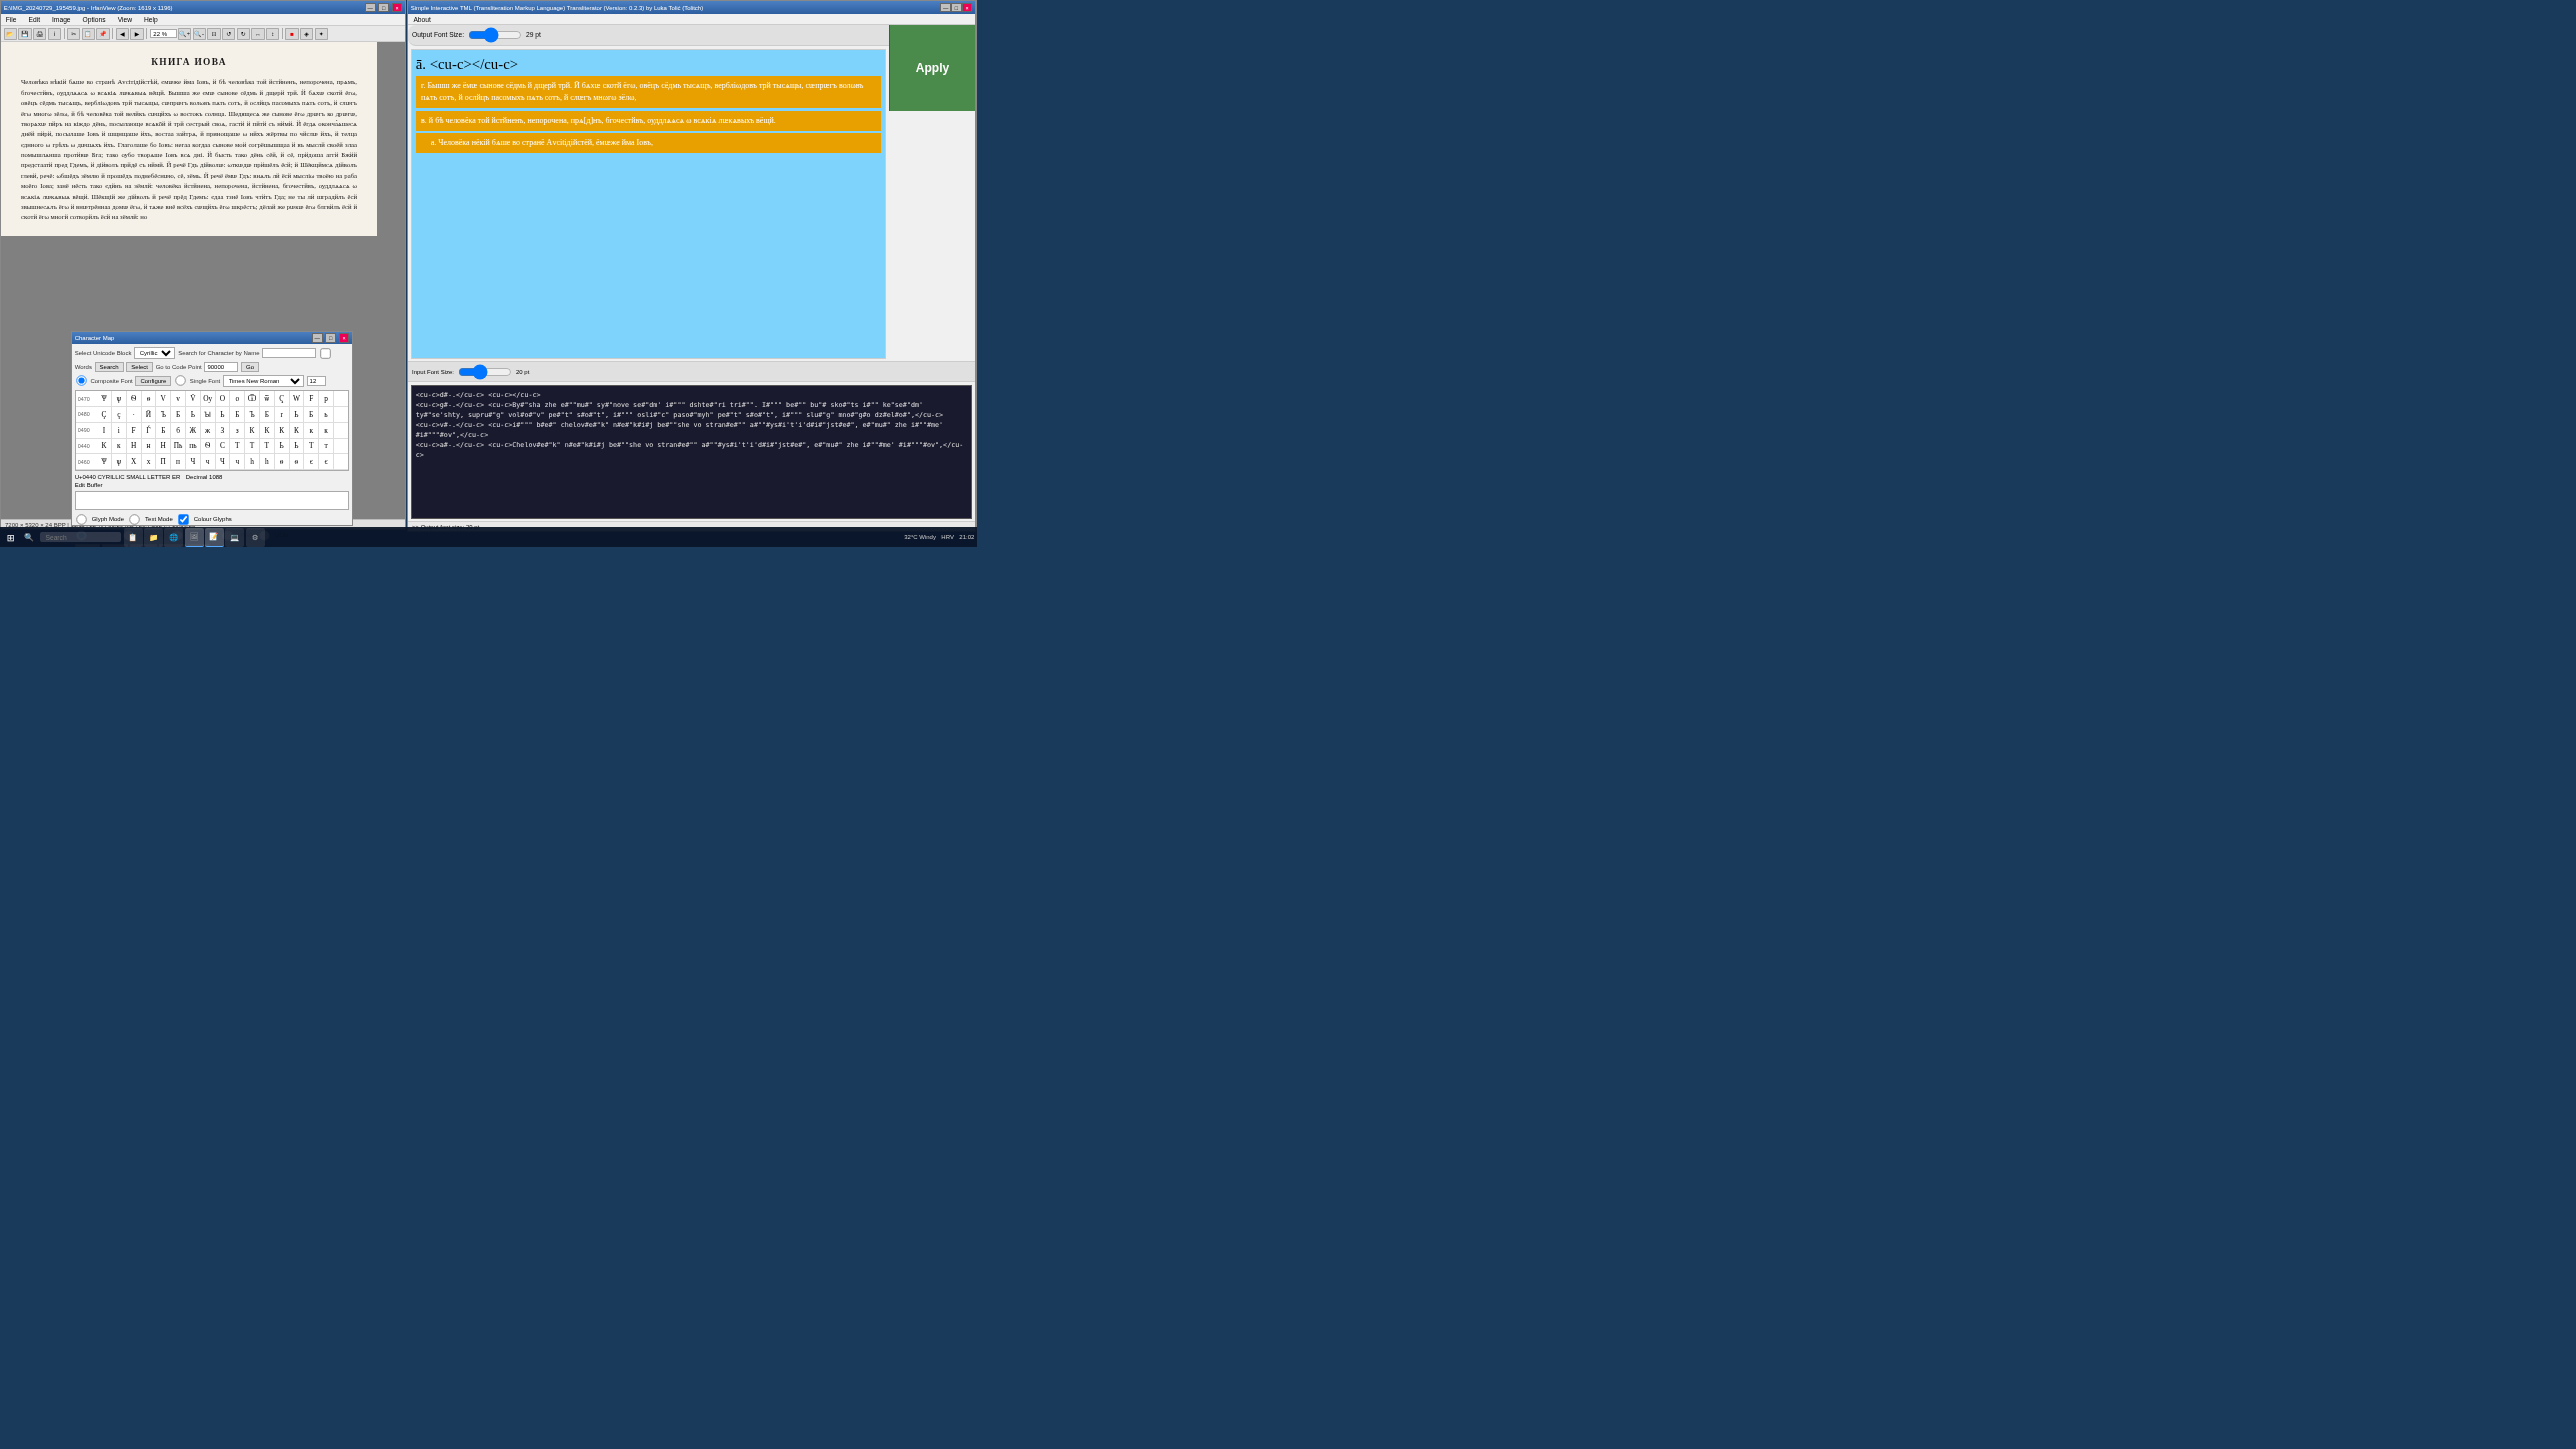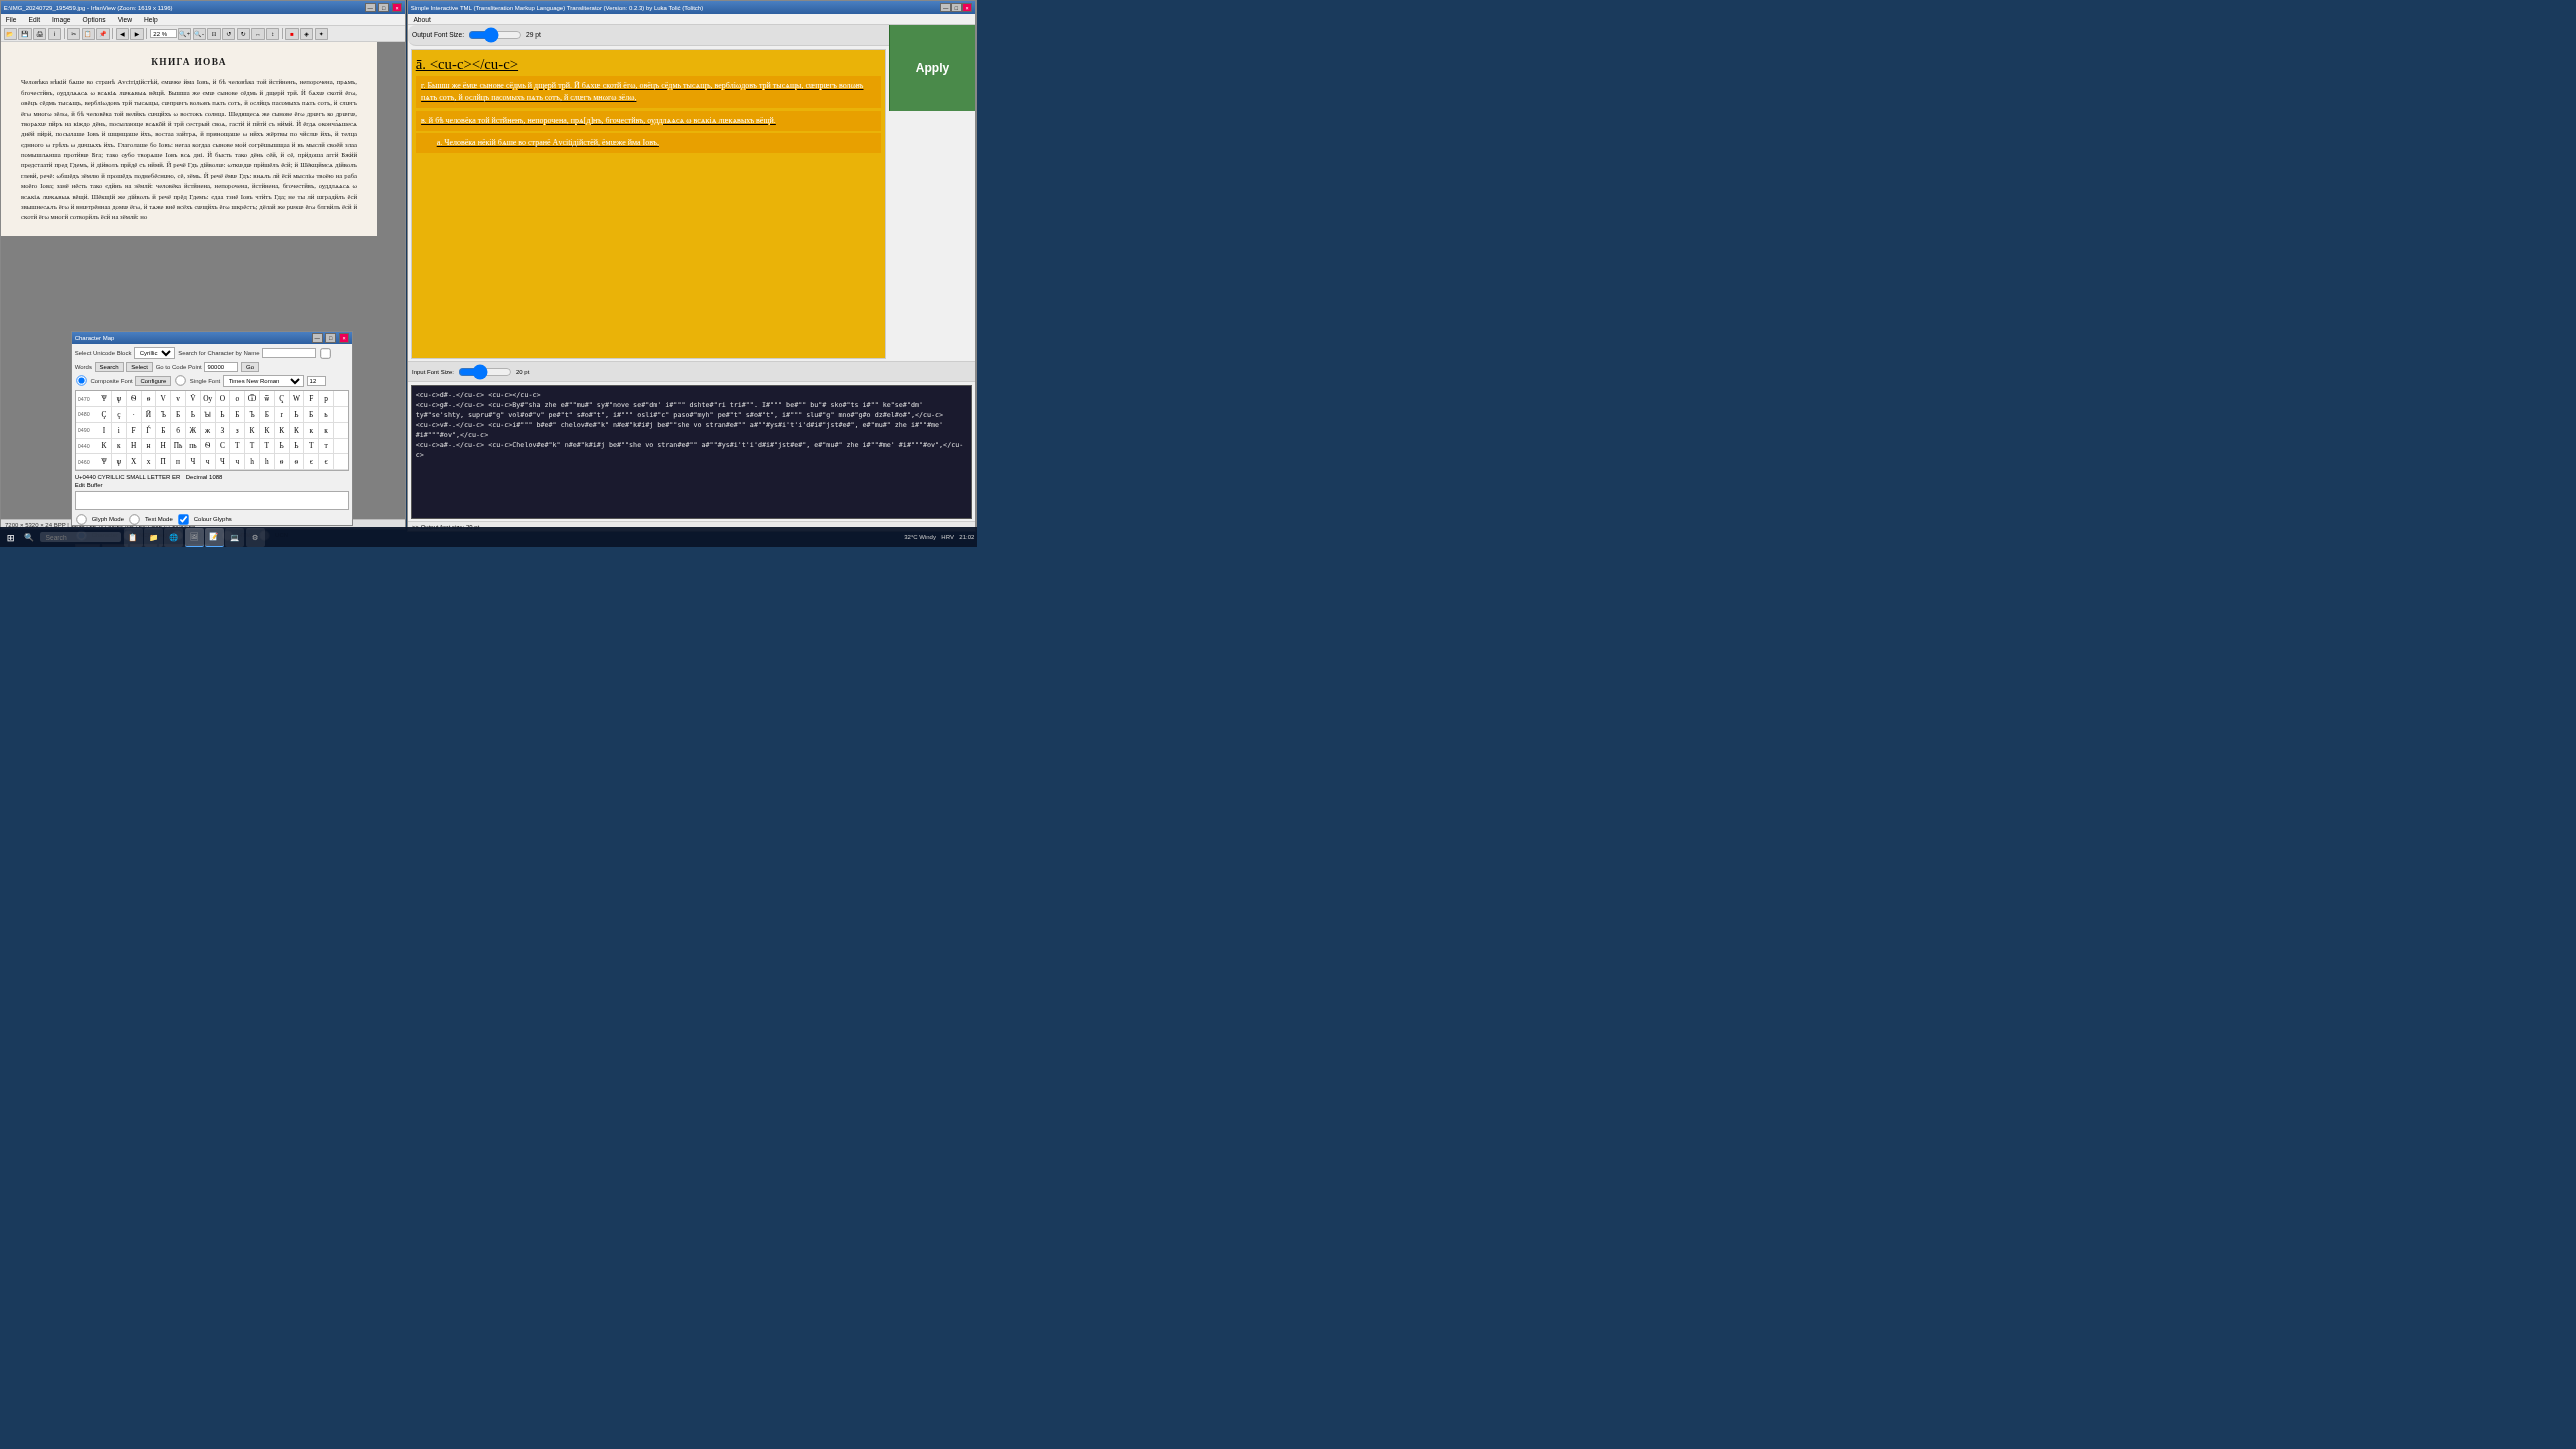--- a/index.html
+++ b/index.html
@@ -654,25 +654,25 @@
     <div class="translit-body">
 
       <div style="display:flex; align-items:center; background:#e0e0e0; border-bottom:0.7px solid #ccc; padding:2px 4px; gap:4px; font-family:Arial,sans-serif; font-size:6.7px; position:relative;border-radius:8px;">
         <span>Output Font Size:</span>
         <input type="range" min="8" max="60" value="29" style="width: 54px;">
         <span>29 pt</span>
 
         <div style="position:absolute; right:0; top:0; width:86px; height:86px; background:#4a8a4a; color:#fff; display:flex; align-items:center; justify-content:center; font-size:12px; font-weight:bold; cursor:pointer; border-left:1.3px solid #2a6a2a; z-index:10;">Apply</div>
       </div>
 
-      <div style="flex:1; background:#eab308; border:0.7px solid #ccc; margin:2.7px 89px 2.7px 2.7px; overflow-y:auto; padding:4px; font-family:'Times New Roman',serif; font-size:8.7px;text-decoration:underline;">
+      <div style="flex:1; background:#7dd3fc; border:0.7px solid #ccc; margin:2.7px 89px 2.7px 2.7px; overflow-y:auto; padding:4px; font-family:'Times New Roman',serif; font-size:8.7px;">
         <div style="font-size:14.8px; padding:2.7px 0;">ā. &lt;cu-c&gt;&lt;/cu-c&gt;</div>
         <div style="background:#e8a000; color:#fff; padding:4px 5.4px; margin-bottom:2.7px; font-size:8px; line-height:1.5;">г. Бышш же ёмᵫ сынове сёдмь й дщерй трй. Й бѧхᵫ скотй ёгω, овёцъ сёдмь тысѧщъ, вербліωдовъ трй тысѧщы, сᵫпрᵫгъ волωвъ пѧть сοтъ, й ослйцъ пасомыхъ пѧть сοтъ, й слᵫгъ мнωгω зёлω,</div>
         <div style="background:#e8a000; color:#fff; padding:4px 5.4px; margin-bottom:2.7px; font-size:8px; line-height:1.5;">в. й бѣ человёка тοй йстйненъ, непорочена, прѧ[д]нъ, бгочестйвъ, оуддлѧѧсѧ ω всѧкіѧ лᵫкѧвыхъ вёщй.</div>
-        <div style="background:#e8a000; color:#fff; padding:4px 21px; margin-bottom:2.7px; font-size:8px; line-height:1.5;">а. Человёка нёкій бѧше во странё Аvсіtідійстёй, ёмᵫже йма Іовъ,</div>
+        <div style="background:#e8a000; color:#fff; padding:4px 15px; margin-bottom:2.7px; font-size:8px; line-height:1.5;">а. Человёка нёкій бѧше во странё Аvсіtідійстёй, ёмᵫже йма Іовъ,</div>
       </div>
 
       <div style="display:flex; align-items:center; background:#e0e0e0; border-top:0.7px solid #ccc; border-bottom:0.7px solid #ccc; padding:1.3px 4px; gap:4px; font-family:Arial,sans-serif; font-size:6px;">
         <span>Input Font Size:</span>
         <input type="range" min="8" max="40" value="20" style="width: 54px;">
         <span>20 pt</span>
       </div>
 
       <div style="height:134px; background:#1a1a2e; border:0.7px solid #555; margin:2.7px; overflow-y:auto; padding:4px; font-family:monospace; font-size:6.7px; color:#e0e0e0; line-height:1.5;">
         <div>&lt;cu-c&gt;d#-.&lt;/cu-c&gt; &lt;cu-c&gt;&lt;/cu-c&gt;</div>

